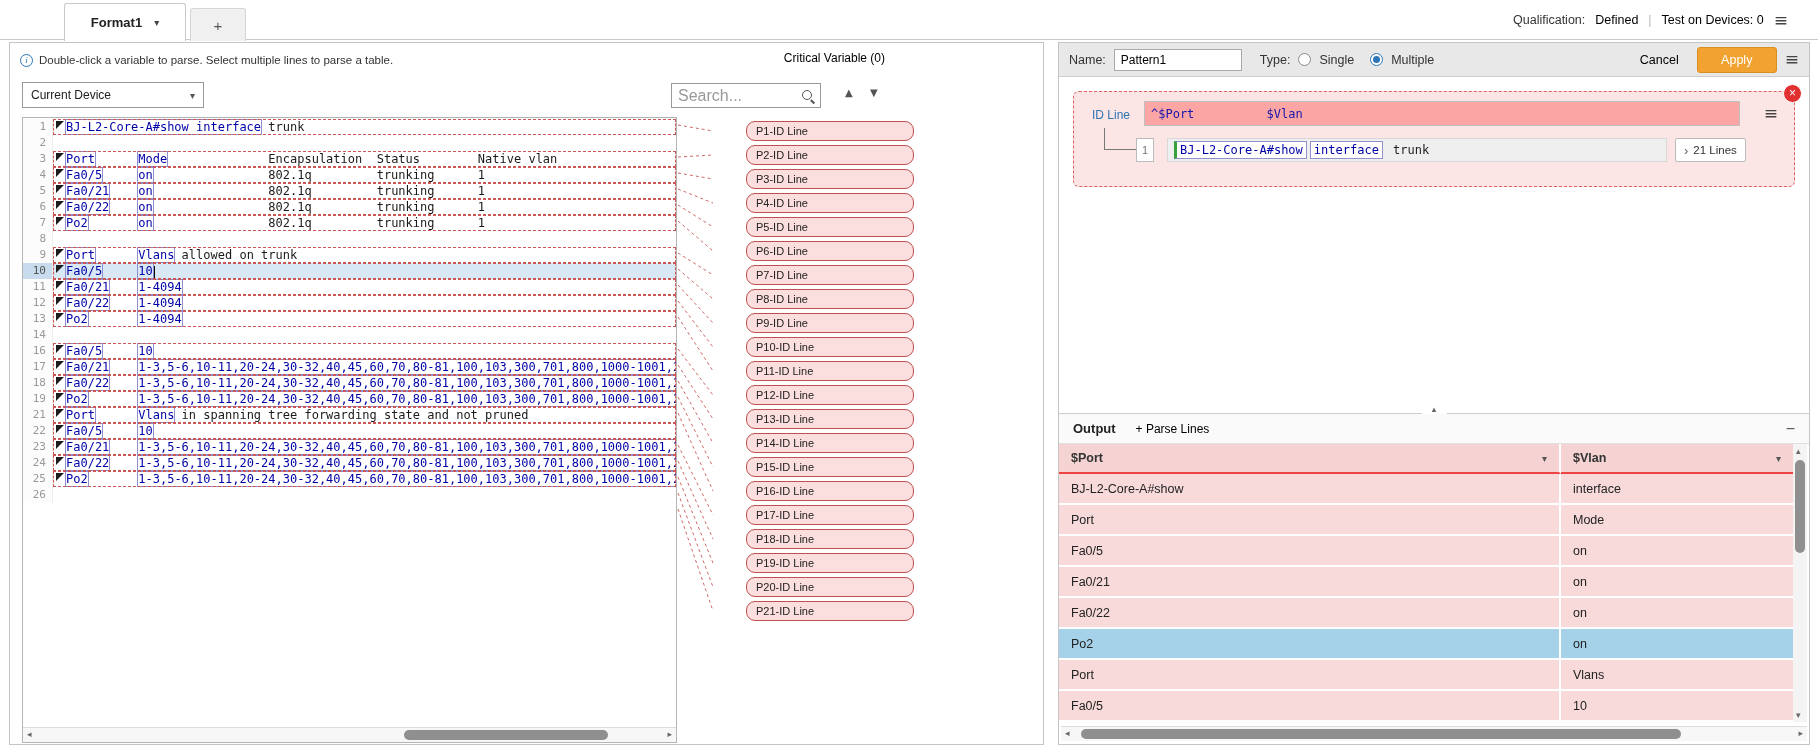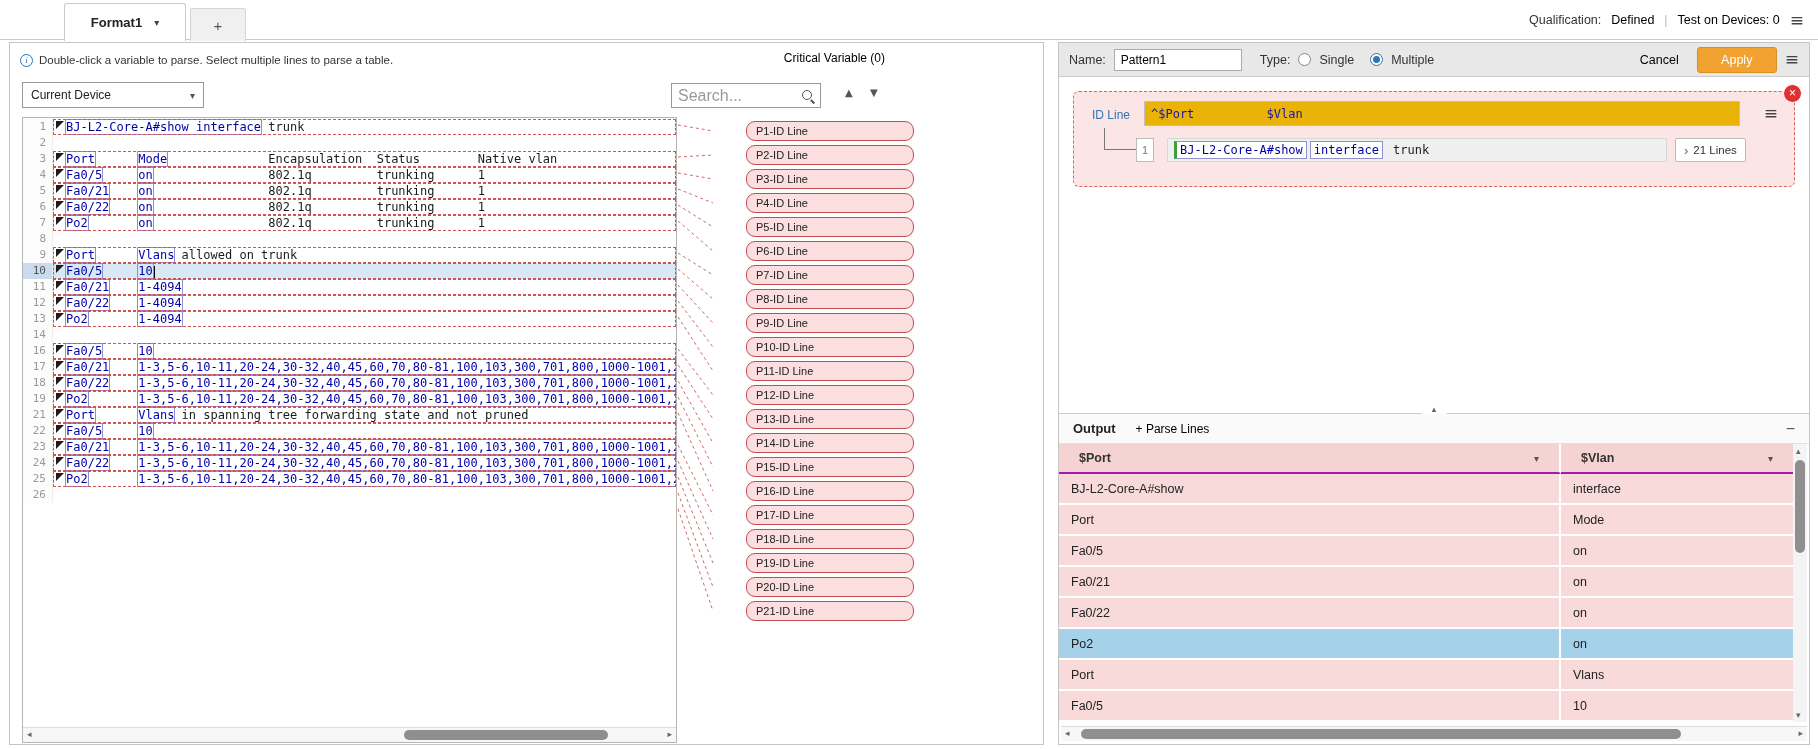--- a/index.html
+++ b/index.html
@@ -12,21 +12,21 @@
   .topbar { position:absolute; left:0; top:0; width:100%; height:40px; background:#fff;
             border-bottom:1px solid #c9c9c9; z-index:2; }
   .tab-active { position:absolute; left:64px; top:3px; width:122px; height:38px;
             border:1px solid #c9c9c9; border-bottom:none; background:#fff; border-radius:3px 3px 0 0;
             display:flex; align-items:center; justify-content:center; gap:12px;
             font-size:13px; font-weight:bold; color:#222; cursor:pointer; }
   .tab-active .chev { font-size:10px; color:#444; }
   .tab-plus { position:absolute; left:190px; top:8px; width:56px; height:33px; background:#f0f0f0;
             border:1px solid #d5d5d5; border-bottom:none; border-radius:3px 3px 0 0;
             display:flex; align-items:center; justify-content:center; color:#555; font-size:15px; cursor:pointer; }
-  .topbar-right { position:absolute; right:14px; top:0; height:40px; display:flex; align-items:center;
+  .topbar-right { position:absolute; right:30px; top:0; height:40px; display:flex; align-items:center;
             gap:10px; font-size:12.5px; }
   .link { color:#000000; text-decoration:none; cursor:pointer; }
   .q-label { color:#333; }
   .vsep { color:#bbb; }
   .burger { color:#444; font-size:17px; line-height:1; cursor:pointer; font-family:"DejaVu Sans",sans-serif; }
 
   
   .left-panel { position:absolute; left:9px; top:42px; width:1035px; height:703px;
             border:1px solid #c5c5c5; background:#fff; }
   .hint-row { position:absolute; top:8px; left:10px; right:10px; height:18px;
@@ -102,21 +102,21 @@
   .apply { width:80px; height:26px; background:#f2a230; border:1px solid #d98f20; color:#fff;
             font-size:12.5px; border-radius:3px; cursor:pointer; font-family:inherit; }
 
   .pattern-box { position:absolute; left:14px; top:48px; width:722px; height:96px; background:#fce5e5;
             border:1px dashed #e06060; border-radius:6px; }
   .close-x { position:absolute; right:-8px; top:-8px; width:17px; height:17px; background:#e03030; color:#fff;
             border:1px solid #fff; border-radius:50%; font-size:12px; line-height:16px; text-align:center;
             cursor:pointer; box-sizing:content-box; }
   .idline-lbl { position:absolute; left:18px; top:16px; color:#2e75b6; font-size:12px; }
   .idline-input { position:absolute; left:70px; top:9px; width:596px; height:25px; border:1px solid #c0c0c0;
-            background:#eab308; font-family:"DejaVu Sans Mono",monospace; font-size:12px; color:#1515a8; padding:7px 6px; }
+            background:#fca5a5; font-family:"DejaVu Sans Mono",monospace; font-size:12px; color:#1515a8; padding:7px 6px; }
   .burger.pb { position:absolute; right:16px; top:13px; }
   .elbow { position:absolute; left:30px; top:36px; width:32px; height:22px;
             border-left:1px solid #777; border-bottom:1px solid #777; }
   .ln-box { position:absolute; left:62px; top:46px; width:18px; height:24px; background:#fff; border:1px solid #bbb;
             color:#777; font-size:11px; display:flex; align-items:center; justify-content:center; }
   .pline { position:absolute; left:93px; top:46px; width:500px; height:24px; background:#efefef;
             border:1px solid #d8d8d8; display:flex; align-items:center; padding:0 6px;
             font-family:"DejaVu Sans Mono",monospace; font-size:12px; white-space:pre; overflow:hidden; cursor:pointer; }
   .ptok { border:1px solid #9090cc; background:#fff; color:#0000a6; padding:1px 3px; margin-right:3px; }
   .ptok.accent { border-left:3px solid #3aa03a; }
@@ -129,22 +129,22 @@
   
   .output-sec { position:absolute; left:0; right:0; top:370px; bottom:0; border-top:1px solid #ccc; }
   .collapse-tab { position:absolute; top:-10px; left:50%; transform:translateX(-50%); font-size:9px;
             color:#666; background:#fff; padding:0 10px; cursor:pointer; font-family:"DejaVu Sans",sans-serif; }
   .out-header { position:absolute; top:0; left:0; right:0; height:30px; background:#fafafa;
             border-bottom:1px solid #e0e0e0; display:flex; align-items:center; padding:0 14px; gap:20px; }
   .out-title { font-size:13px; font-weight:bold; color:#222; }
   .parse-lines { font-size:12px; }
   .minimize { margin-left:auto; font-size:16px; color:#555; cursor:pointer; }
   .ohead { position:absolute; top:30px; left:0; width:734px; height:30px; display:flex; }
-  .ohcell { background:#f6d3d3; border-bottom:2px solid #a21caf; display:flex; align-items:center;
-            justify-content:space-between; padding:0 20px; font-size:12.5px; font-weight:bold; color:#333; cursor:pointer; }
+  .ohcell { background:#f6d3d3; border-bottom:2px solid #ef4444; display:flex; align-items:center;
+            justify-content:space-between; padding:0 12px; font-size:12.5px; font-weight:bold; color:#333; cursor:pointer; }
   .ohcell.c1 { width:502px; border-right:2px solid #fff; }
   .ohcell.c2 { width:232px; }
   .ohcell .chev { font-size:10px; color:#555; font-weight:normal; font-family:"DejaVu Sans",sans-serif; }
   #output-rows { position:absolute; top:60px; left:0; width:734px; }
   .orow { display:flex; height:31px; cursor:pointer; }
   .ocell { background:#f8dada; border-bottom:2px solid #fff; display:flex; align-items:center;
             padding:0 12px; font-size:12.5px; color:#222; }
   .ocell.c1 { width:502px; border-right:2px solid #fff; }
   .ocell.c2 { width:232px; }
   .orow.sel .ocell { background:#a5d2e8; }

